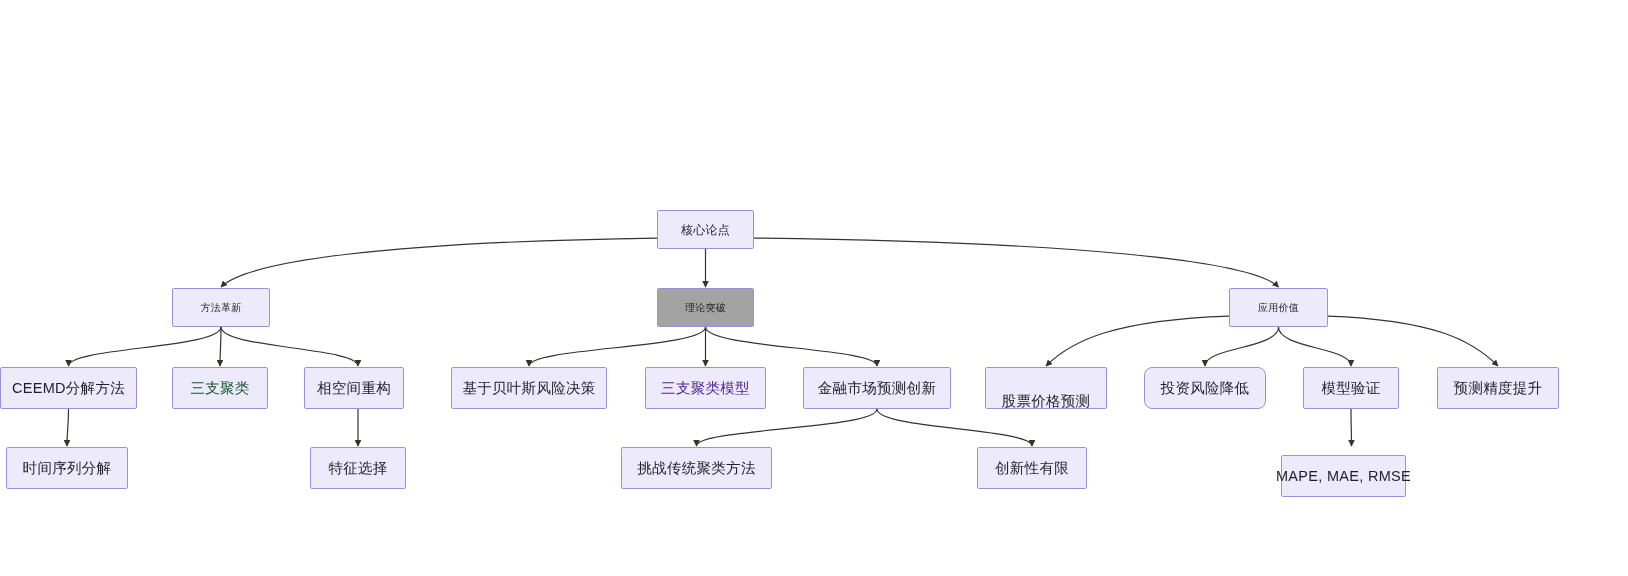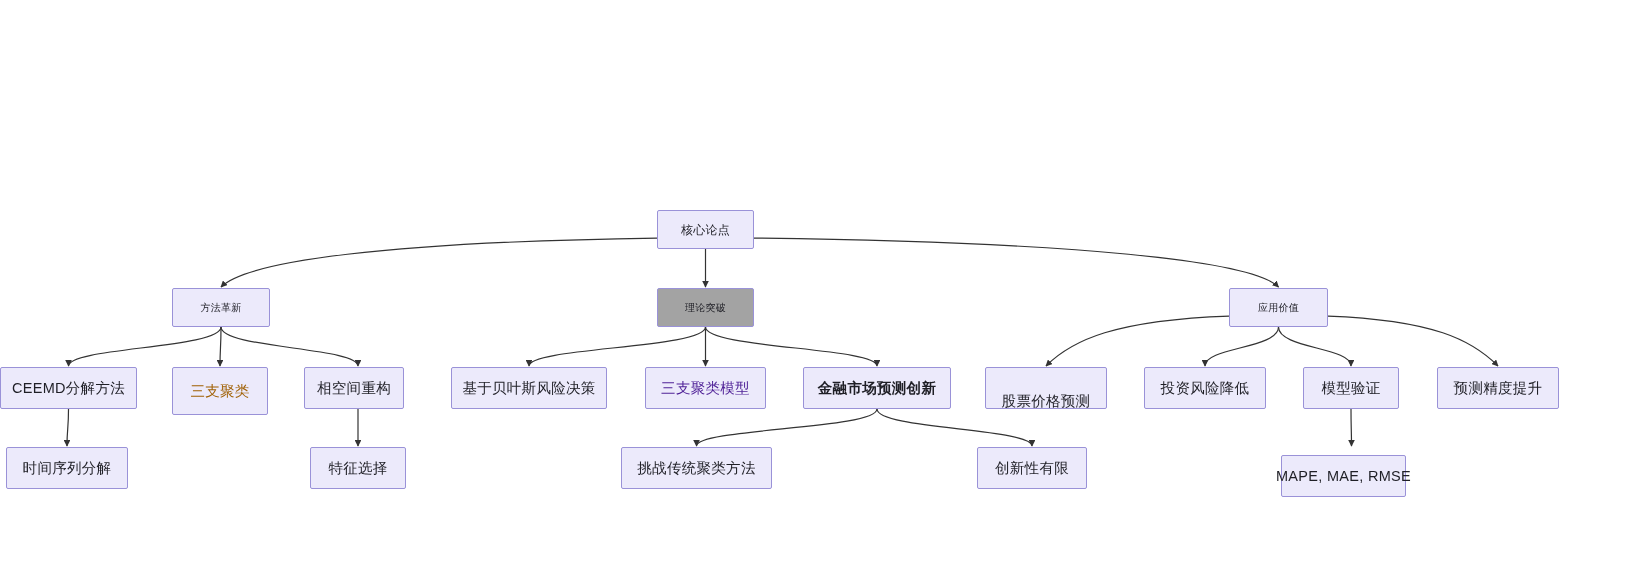--- a/index.html
+++ b/index.html
@@ -72,39 +72,39 @@
       </div>
       <div class="node lvl2" style="left: 657px; top: 288px; width: 97px; height: 39px; background: #a3a3a3; border-color: rgb(154, 146, 216); color: rgb(31, 31, 38);">
         <span class="node-label">理论突破</span>
       </div>
       <div class="node lvl2" style="left: 1229px; top: 288px; width: 99px; height: 39px; background: rgb(236, 234, 251); border-color: rgb(154, 146, 216); color: rgb(31, 31, 38);">
         <span class="node-label">应用价值</span>
       </div>
       <div class="node lvl3" style="left: 0px; top: 367px; width: 137px; height: 42px; background: rgb(236, 234, 251); border-color: rgb(154, 146, 216); color: rgb(31, 31, 38);">
         <span class="node-label">CEEMD分解方法</span>
       </div>
-      <div class="node lvl3" style="left: 172px; top: 367px; width: 96px; height: 48px; background: rgb(236, 234, 251); border-color: rgb(154, 146, 216); color: #a16207;">
+      <div class="node lvl3" style="left: 172px; top: 367px; width: 96px; height: 42px; background: rgb(236, 234, 251); border-color: rgb(154, 146, 216); color: #14532d;">
         <span class="node-label">三支聚类</span>
       </div>
       <div class="node lvl3" style="left: 304px; top: 367px; width: 100px; height: 42px; background: rgb(236, 234, 251); border-color: rgb(154, 146, 216); color: rgb(31, 31, 38);">
         <span class="node-label">相空间重构</span>
       </div>
       <div class="node lvl3" style="left: 451px; top: 367px; width: 156px; height: 42px; background: rgb(236, 234, 251); border-color: rgb(154, 146, 216); color: rgb(31, 31, 38);">
         <span class="node-label">基于贝叶斯风险决策</span>
       </div>
       <div class="node lvl3" style="left: 645px; top: 367px; width: 121px; height: 42px; background: rgb(236, 234, 251); border-color: rgb(154, 146, 216); color: #4c1d95;">
         <span class="node-label">三支聚类模型</span>
       </div>
-      <div class="node lvl3" style="left: 803px; top: 367px; width: 148px; height: 42px; background: rgb(236, 234, 251); border-color: rgb(154, 146, 216); color: rgb(31, 31, 38); font-weight: bold;">
+      <div class="node lvl3" style="left: 803px; top: 367px; width: 148px; height: 42px; background: rgb(236, 234, 251); border-color: rgb(154, 146, 216); color: rgb(31, 31, 38);">
         <span class="node-label">金融市场预测创新</span>
       </div>
       <div class="node lvl3" style="left: 985px; top: 367px; width: 122px; height: 42px; background: rgb(236, 234, 251); border-color: rgb(154, 146, 216); color: rgb(31, 31, 38); align-items: flex-end;">
         <span class="node-label">股票价格预测</span>
       </div>
-      <div class="node lvl3" style="left: 1144px; top: 367px; width: 122px; height: 42px; background: rgb(236, 234, 251); border-color: rgb(154, 146, 216); color: rgb(31, 31, 38);">
+      <div class="node lvl3" style="left: 1144px; top: 367px; width: 122px; height: 42px; background: rgb(236, 234, 251); border-color: rgb(154, 146, 216); color: rgb(31, 31, 38); border-radius: 8px;">
         <span class="node-label">投资风险降低</span>
       </div>
       <div class="node lvl3" style="left: 1303px; top: 367px; width: 96px; height: 42px; background: rgb(236, 234, 251); border-color: rgb(154, 146, 216); color: rgb(31, 31, 38);">
         <span class="node-label">模型验证</span>
       </div>
       <div class="node lvl3" style="left: 1437px; top: 367px; width: 122px; height: 42px; background: rgb(236, 234, 251); border-color: rgb(154, 146, 216); color: rgb(31, 31, 38);">
         <span class="node-label">预测精度提升</span>
       </div>
       <div class="node lvl4" style="left: 6px; top: 447px; width: 122px; height: 42px; background: rgb(236, 234, 251); border-color: rgb(154, 146, 216); color: rgb(31, 31, 38);">
         <span class="node-label">时间序列分解</span>

